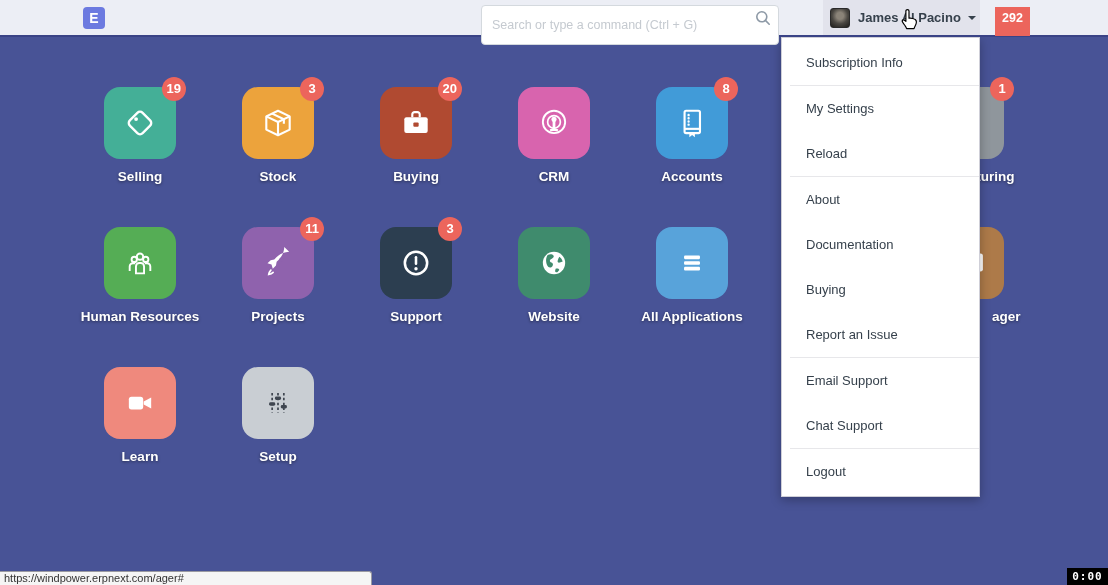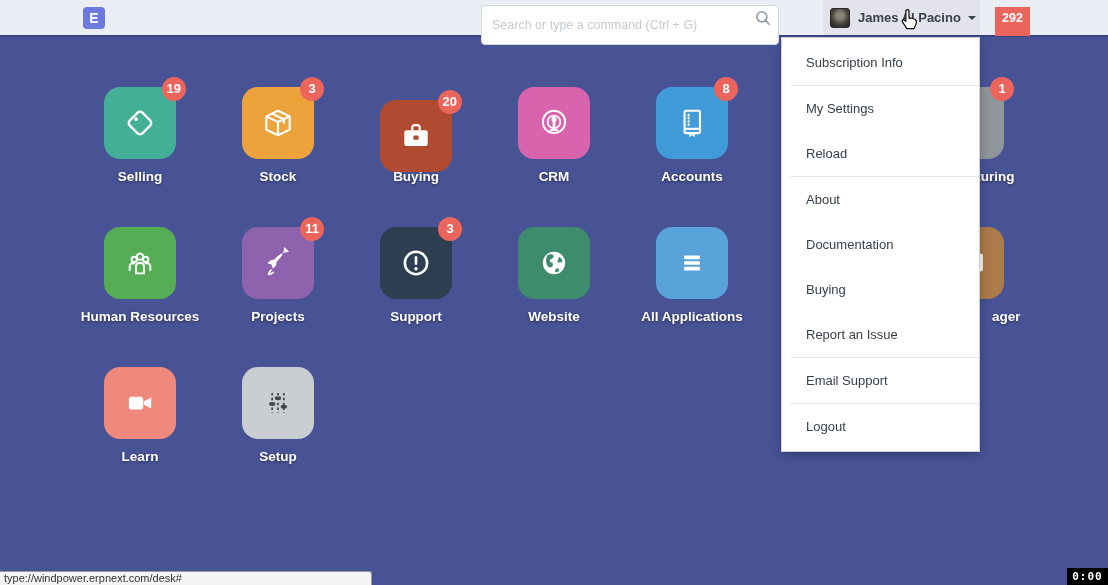--- a/index.html
+++ b/index.html
@@ -115,21 +115,21 @@
         <path d="M5 9.8 16 15 27 9.8"></path>
         <path d="M16 15 V27.5"></path>
         <path d="M10.5 7.2 21.5 12.5 v4.2"></path>
       </svg>
     <span class="badge" style="background: rgb(236, 101, 92);">3</span>
   </div>
   <div class="module-label">Stock</div>
 </div>
 
 <div class="module" style="left:380px;top:87px">
-  <div class="tile" style="background: rgb(176, 74, 49); margin-top: 13px;">
+  <div class="tile" style="background: rgb(176, 74, 49);">
     <svg width="34" height="34" viewBox="0 0 32 32">
         <path d="M12.5 10.5 v-2.5 a2.2 2.2 0 0 1 2.2-2.2 h2.6 a2.2 2.2 0 0 1 2.2 2.2 v2.5" fill="none" stroke="#fff" stroke-width="2"></path>
         <rect x="5" y="10.5" width="22" height="15" rx="2" fill="#fff"></rect>
         <rect x="13.5" y="15.5" width="5" height="4" rx="1" fill="#b04a31"></rect>
       </svg>
     <span class="badge" style="background: rgb(236, 101, 92);">20</span>
   </div>
   <div class="module-label">Buying</div>
 </div>
 
@@ -274,20 +274,21 @@
   <div class="menu-divider"></div>
   <div class="menu-item">My Settings</div>
   <div class="menu-item">Reload</div>
   <div class="menu-divider"></div>
   <div class="menu-item">About</div>
   <div class="menu-item">Documentation</div>
   <div class="menu-item">Buying</div>
   <div class="menu-item">Report an Issue</div>
   <div class="menu-divider"></div>
   <div class="menu-item">Email Support</div>
+  <div class="menu-item">Chat Support</div>
   <div class="menu-divider"></div>
   <div class="menu-item">Logout</div>
 </div>
 
 <div class="navbar">
   <div class="logo" style="background: rgb(108, 122, 224);">E</div>
   <div class="search-wrap">
     <input class="search-input" type="text" placeholder="Search or type a command (Ctrl + G)" style="">
     <svg class="search-icon" width="16" height="16" viewBox="0 0 16 16">
         <circle cx="6.8" cy="6.8" r="5" fill="none" stroke="#8d99a6" stroke-width="1.6"></circle>
@@ -299,14 +300,14 @@
     <span class="user-name">James Al Pacino</span>
     <span class="caret"></span>
   </div>
   <div class="notif-badge badge-colored" style="background: rgb(236, 101, 92);">292</div>
 </div>
 
 <svg class="cursor-overlay" width="22" height="26" viewBox="0 0 24 28">
   <path d="M9.2 2.6 c1 0 1.7.8 1.7 1.7 v7.8 l1.2-.2 c.6-.1 4.8.7 5.9 1.8 1.4 1.4.9 4.4-.4 6.8 -.8 1.5-1.2 2.9-1.2 2.9 H8.3 s-.5-1.6-1.6-3.1 c-1.4-1.9-3.2-4.2-3.2-5.3 0-1.1 1.5-1.5 2.4-.8 l1.6 1.2 V4.3 c0-.9.8-1.7 1.7-1.7Z" fill="#fff" stroke="#000" stroke-width="1.3" stroke-linejoin="round"></path>
 </svg>
 
-<div class="status-bar">type://windpower.erpnext.com/desk#</div>
+<div class="status-bar">https://windpower.erpnext.com/ager#</div>
 <div class="rec-timer">0:00</div>
 
 </body></html>

